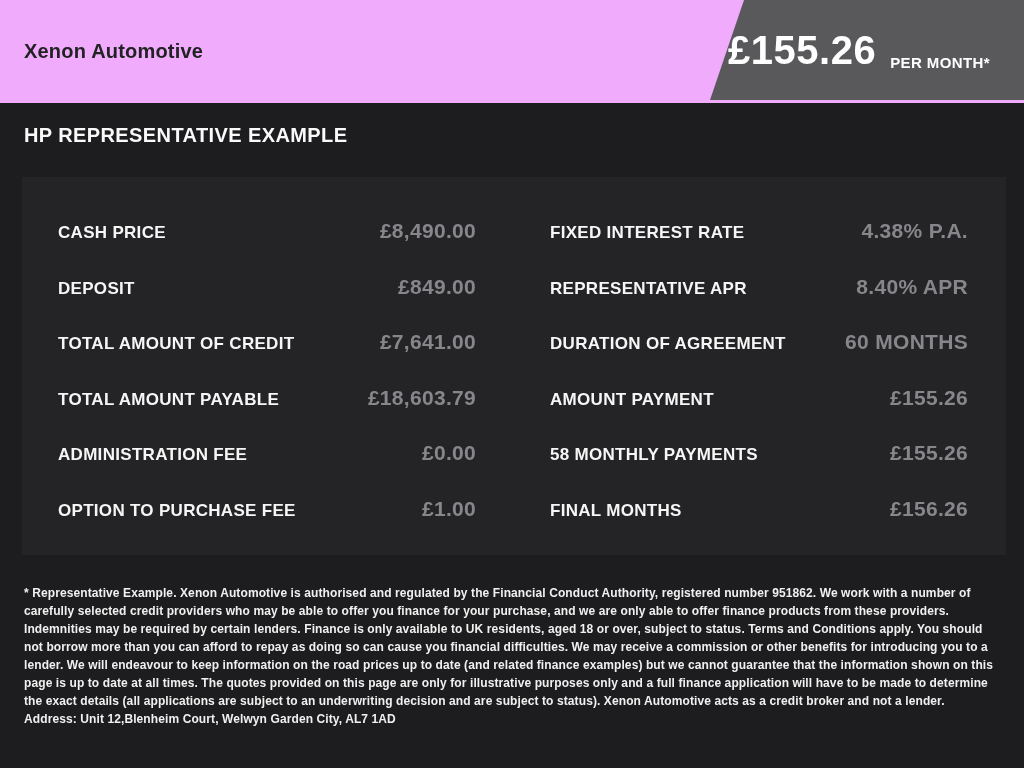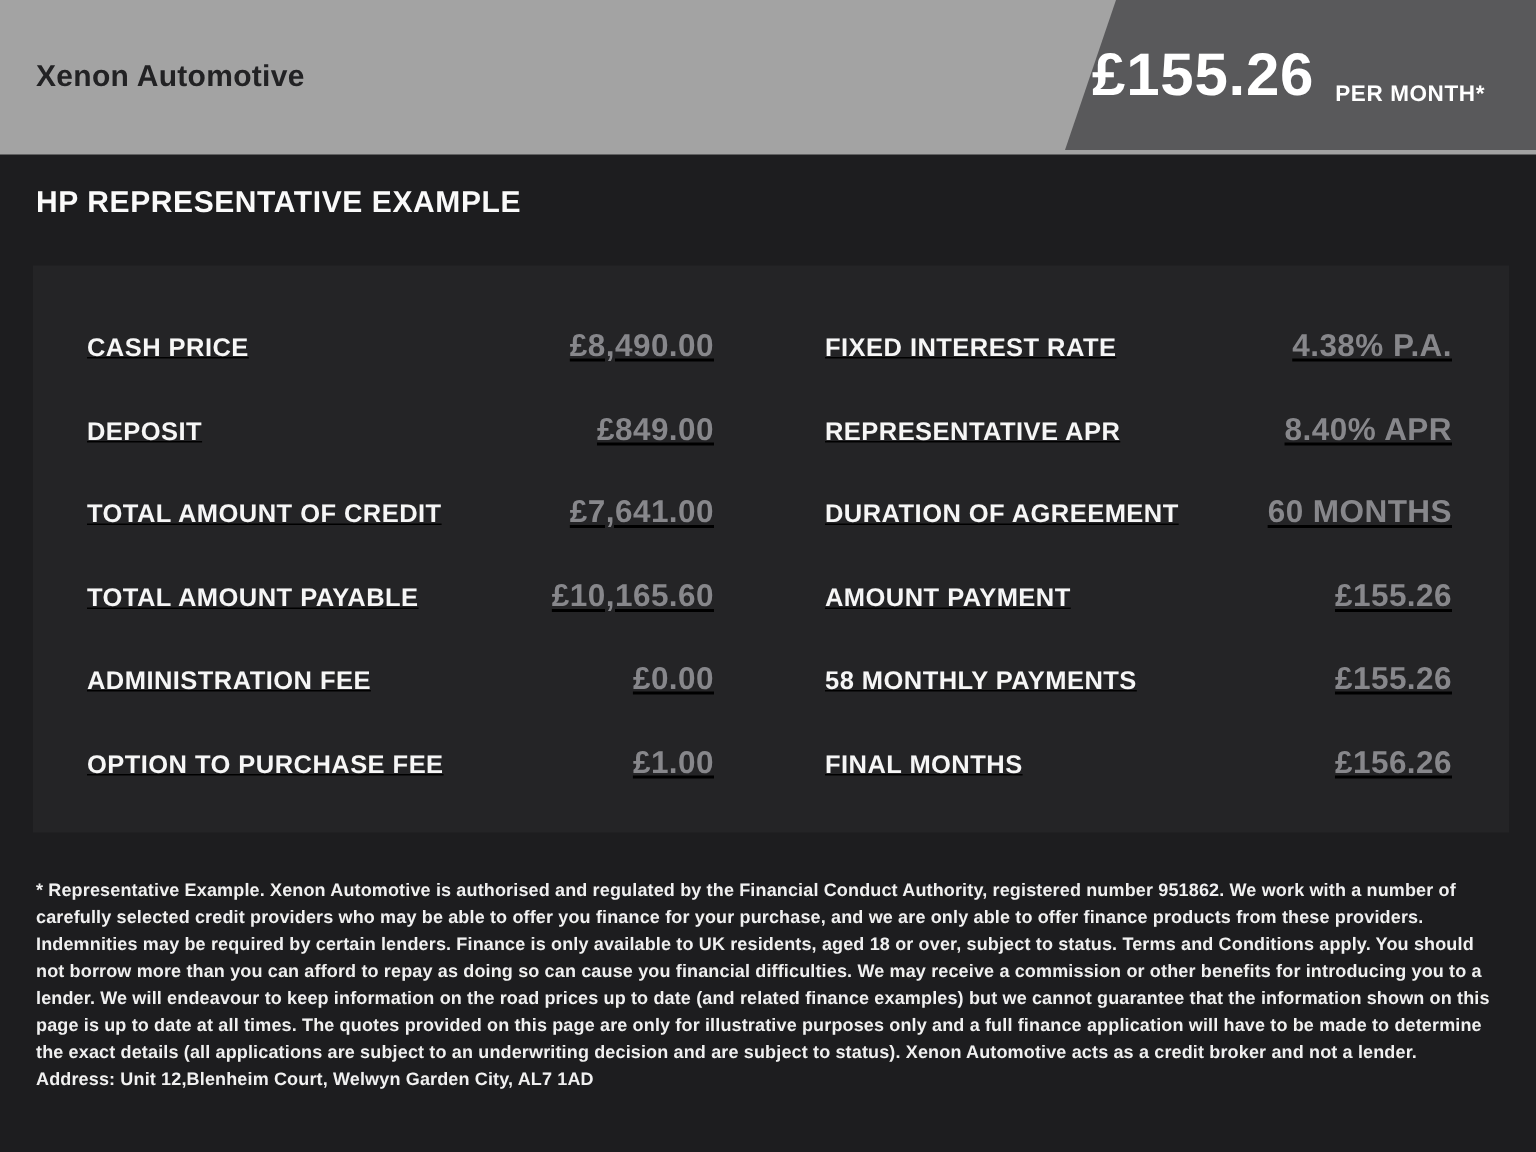--- a/index.html
+++ b/index.html
@@ -7,21 +7,21 @@
   body {
     background: #1d1d1f;
     font-family: "Liberation Sans", sans-serif;
   }
 
   
   .header {
     position: relative;
     width: 1024px;
     height: 103px;
-    background: #a3a3a3;
+    background: #f0abfc;
   }
   .brand {
     position: absolute;
     left: 24px;
     top: 0;
     height: 103px;
     display: flex;
     align-items: center;
     font-size: 20px;
     font-weight: bold;
@@ -62,21 +62,20 @@
     font-weight: bold;
     color: #fafafa;
     letter-spacing: 0.4px;
   }
 
   
   .panels {
     display: flex;
     gap: 0;
     margin: 30px 18px 0 22px;
-    text-decoration: underline;
   }
   .panel {
     flex: 1 1 0;
     background: #242426;
     height: 378px;
     padding: 42px 38px 34px 36px;
     display: flex;
     flex-direction: column;
     justify-content: space-between;
   }
@@ -132,21 +131,21 @@
     <div class="row">
       <span class="lbl">DEPOSIT</span>
       <span class="val">£849.00</span>
     </div>
     <div class="row">
       <span class="lbl">TOTAL AMOUNT OF CREDIT</span>
       <span class="val">£7,641.00</span>
     </div>
     <div class="row">
       <span class="lbl">TOTAL AMOUNT PAYABLE</span>
-      <span class="val">£10,165.60</span>
+      <span class="val">£18,603.79</span>
     </div>
     <div class="row">
       <span class="lbl">ADMINISTRATION FEE</span>
       <span class="val">£0.00</span>
     </div>
     <div class="row">
       <span class="lbl">OPTION TO PURCHASE FEE</span>
       <span class="val">£1.00</span>
     </div>
   </div>

